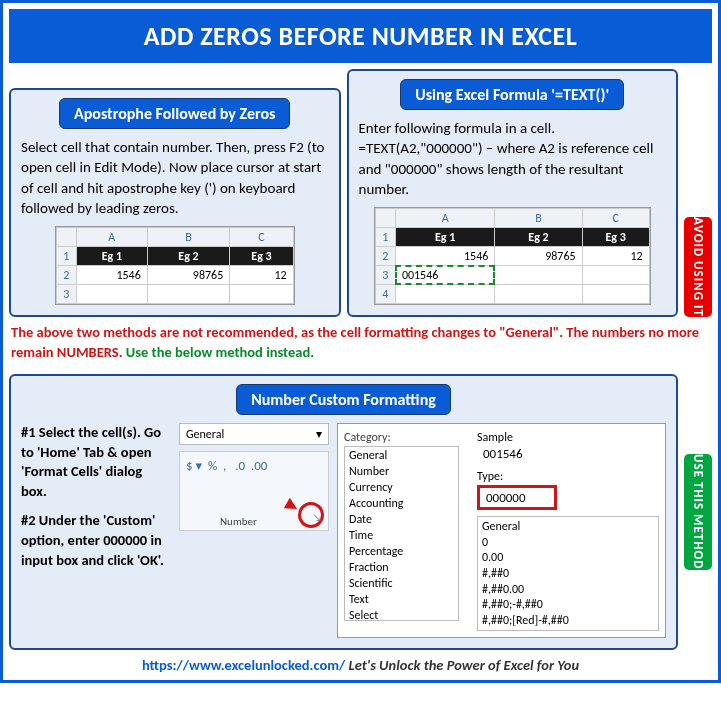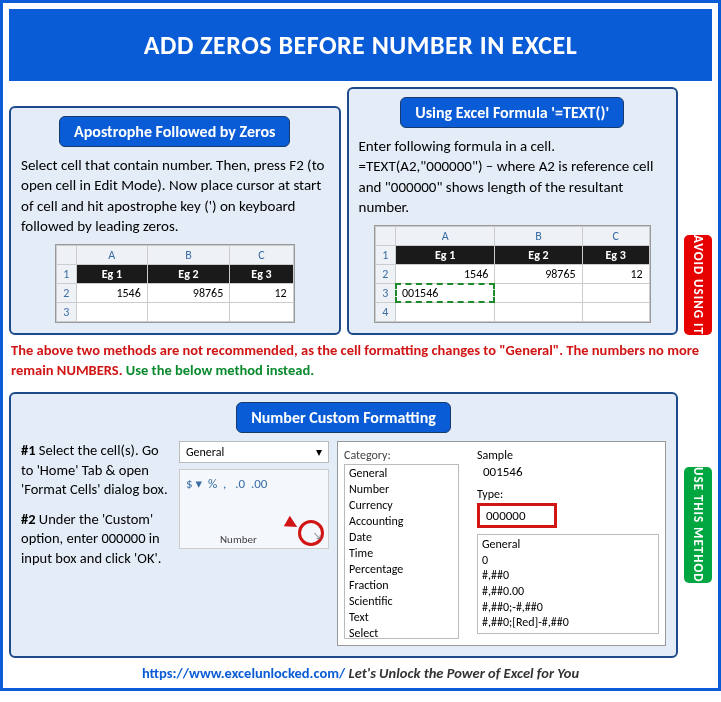--- a/index.html
+++ b/index.html
@@ -1,18 +1,18 @@
 <!DOCTYPE html>
 <html><head>
 <meta charset="utf-8">
 <style>
 * { box-sizing: border-box; margin: 0; padding: 0; }
 body { font-family: Calibri, Arial, sans-serif; background: #fff; width: 721px; }
 .wrap { border: 3px solid #0a5cd6; padding: 6px; }
-.title-bar { background: #0a5cd6; color: #fff; text-align: center; padding: 20px; font-size: 26px; font-weight: bold; letter-spacing: 0.5px; }
+.title-bar { background: #0a5cd6; color: #fff; text-align: center; padding: 11px; font-size: 26px; font-weight: bold; letter-spacing: 0.5px; }
 .row1 { display: flex; gap: 6px; margin-top: 6px; align-items: flex-end; }
 .col { flex: 1; }
 .panel { background: #e4ecf7; border: 2px solid #1e4a8c; border-radius: 6px; padding: 8px 10px 10px; min-height: 100%; }
 .pill { background: #0a5cd6; color: #fff; border: 1px solid #163a6c; border-radius: 6px; padding: 5px 14px; font-weight: bold; font-size: 16px; text-align: center; margin: 0 auto 8px; display: block; width: fit-content; }
 .body-txt { font-size: 15px; line-height: 1.35; }
 .side-tag { width: 28px; border-radius: 5px; color: #fff; font-weight: bold; font-size: 13px; display: flex; align-items: center; justify-content: center; writing-mode: vertical-rl; text-orientation: mixed; letter-spacing: 1px; }
 .side-red { background: #e60000; }
 .side-green { background: #00a63f; }
 .warn { font-weight: bold; font-size: 14.5px; padding: 6px 2px; line-height: 1.35; }
 .warn .r { color: #d11515; }
@@ -23,21 +23,21 @@
 .mini-xl .row-head { background: #eef2f7; color: #3a6ea5; font-weight: normal; width: 20px; }
 .mini-xl .col-head { background: #eef2f7; color: #3a6ea5; font-weight: normal; }
 .mini-xl .dark { background: #1a1a1a; color: #ffffff; font-weight: bold; }
 .mini-xl .rnum { text-align: right; }
 .sel-cell { position: relative; text-align: left !important; }
 .sel-cell::after { content: ""; position: absolute; inset: -1px; border: 2px dashed #1a8a2a; pointer-events: none; }
 .row2 { display: flex; gap: 6px; margin-top: 6px; align-items: center; }
 .panel2 { flex: 1; }
 .m3-body { display: flex; gap: 8px; }
 .m3-left { flex: 0 0 150px; font-size: 14.5px; line-height: 1.35; }
-.m3-left p { margin-bottom: 10px; }
+.m3-left p { margin-bottom: 10px; font-weight: bold; }
 .m3-mid { flex: 0 0 150px; }
 .dropdown { border: 1px solid #bbb; background: #fff; padding: 3px 6px; font-size: 12px; display: flex; justify-content: space-between; align-items: center; margin-bottom: 6px; }
 .num-tools { border: 1px solid #ccc; background: #f4f7fb; padding: 6px; position: relative; height: 80px; }
 .num-tools .icons { font-size: 13px; color: #3a6ea5; }
 .red-circle { position: absolute; right: 4px; bottom: 2px; width: 26px; height: 26px; border: 3px solid #d11515; border-radius: 50%; }
 .red-arrow { position: absolute; right: 30px; bottom: 18px; width: 0; height: 0; border-left: 12px solid #d11515; border-top: 6px solid transparent; border-bottom: 6px solid transparent; transform: rotate(30deg); }
 .num-lbl { position: absolute; bottom: 2px; left: 40px; font-size: 11px; color: #444; }
 .m3-right { flex: 1; border: 1px solid #999; background: #fff; padding: 6px; font-size: 12px; display: flex; gap: 18px; }
 .cat-list { flex: 0 0 115px; }
 .cat-list .hdr { font-size: 12px; color: #444; margin-bottom: 2px; }
@@ -187,20 +187,21 @@
             </div>
           </div>
           <div class="sample-col">
             <div class="lbl">Sample</div>
             <div class="sample-val">001546</div>
             <div class="lbl">Type:</div>
             <div class="type-input">000000</div>
             <div class="fmt-list">
               <div>General</div>
               <div>0</div>
+              <div>0.00</div>
               <div>#,##0</div>
               <div>#,##0.00</div>
               <div>#,##0;-#,##0</div>
               <div>#,##0;[Red]-#,##0</div>
             </div>
           </div>
         </div>
       </div>
     </div>
     <div class="side-tag side-green">USE THIS METHOD</div>

